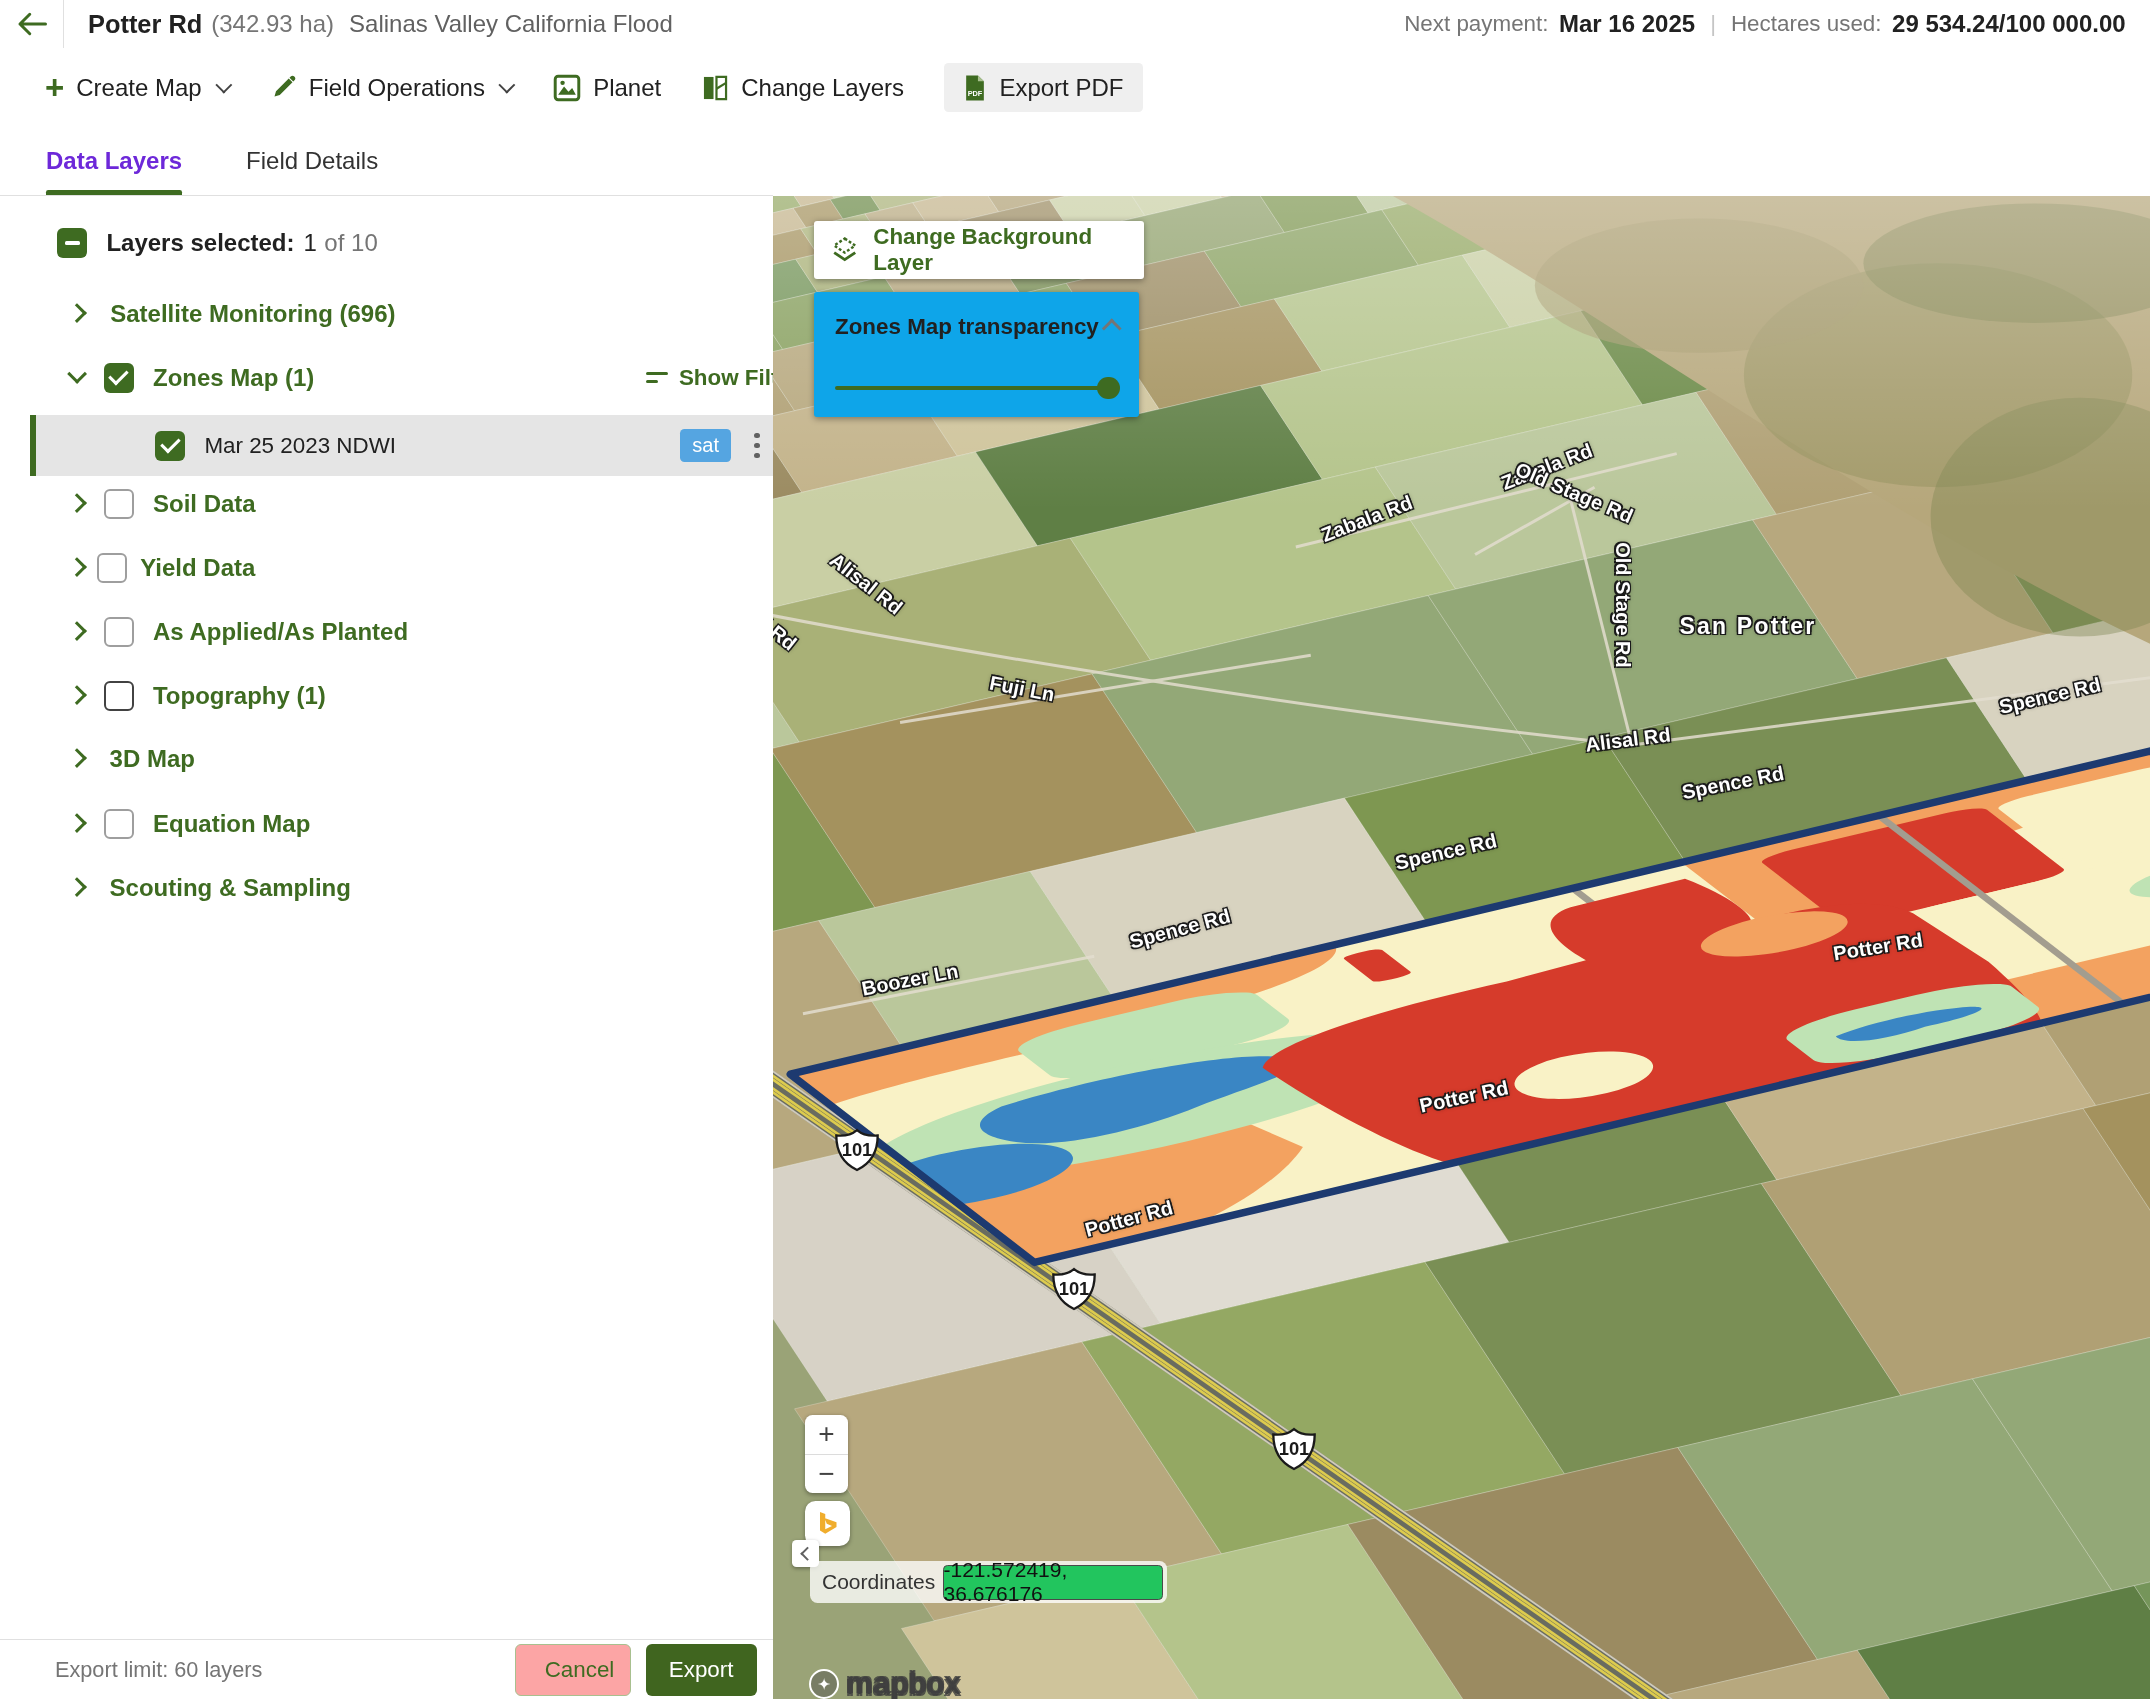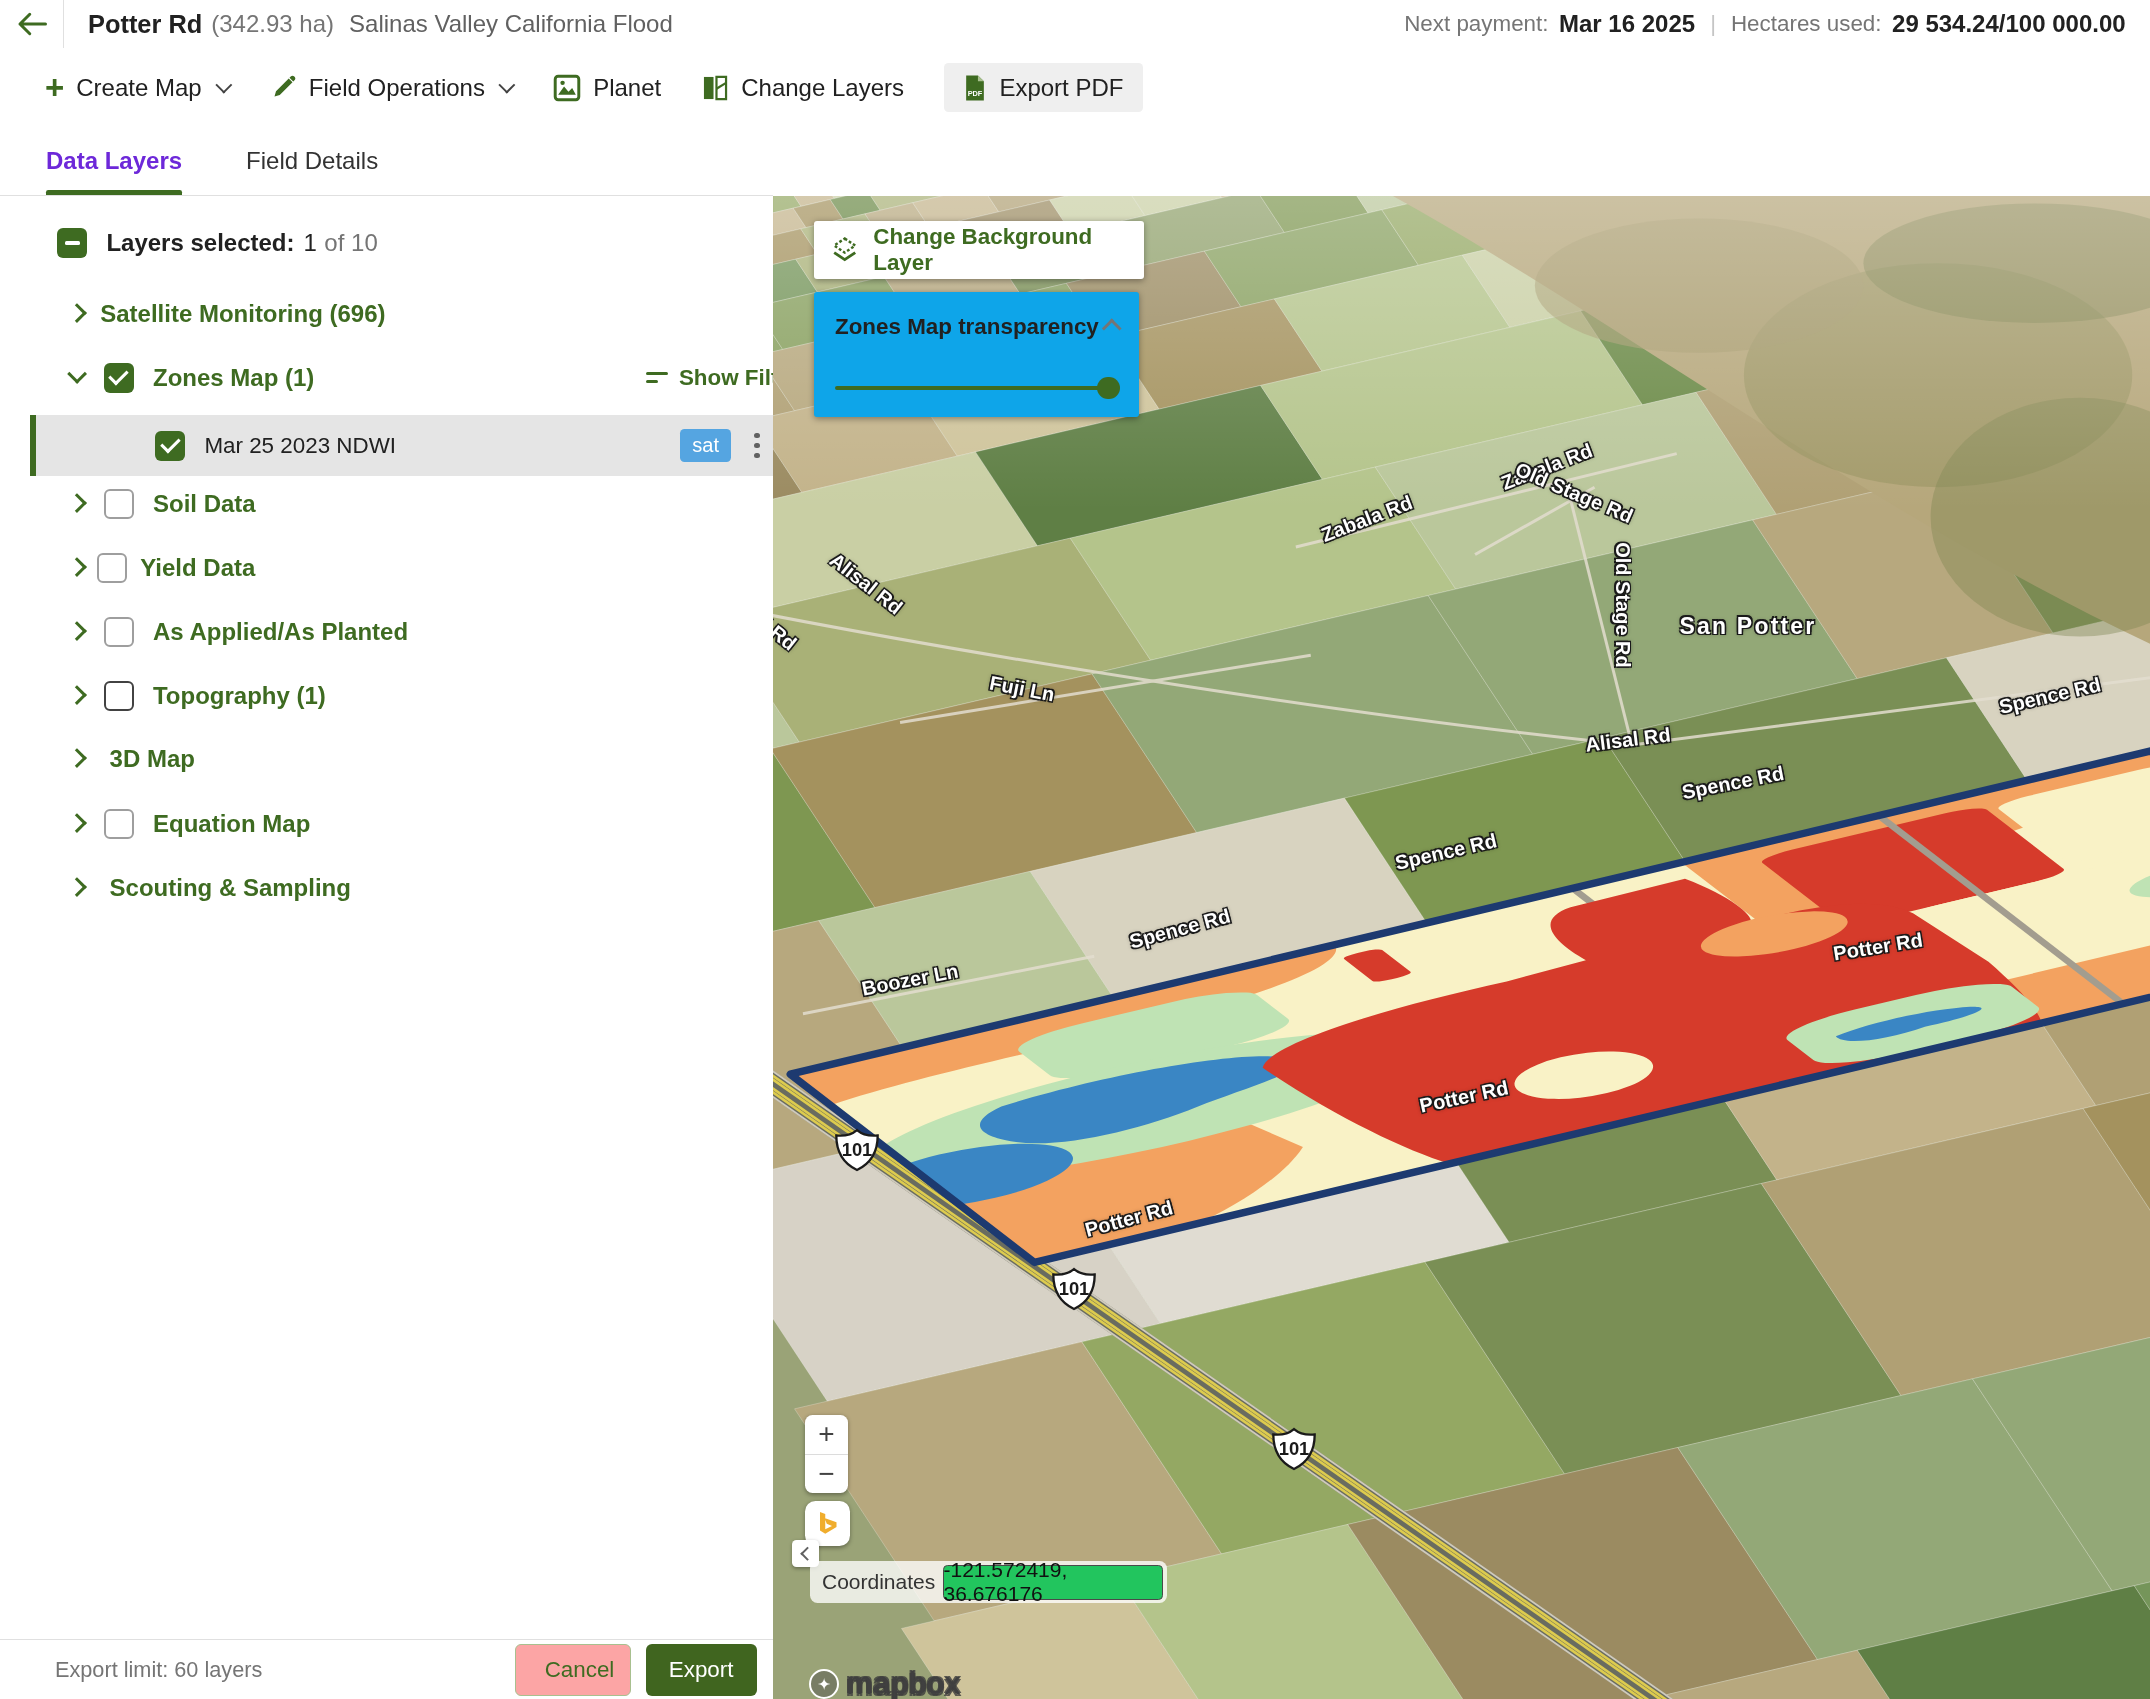--- a/index.html
+++ b/index.html
@@ -149,21 +149,21 @@
 
     <div class="srow" style="top:19.4px;padding-left:57px;">
       <span class="cb ind">
           <span class="indbar"></span>
         </span>
       <span style="font-size:24px;font-weight:bold;color:#212121;margin-left:19.4px;">Layers selected:</span>
       <span style="font-size:24px;color:#212121;margin-left:9px;">1</span>
       <span style="font-size:24px;color:#757575;margin-left:7.5px;">of 10</span>
     </div>
 
-    <div class="srow" style="top:90px;padding-left:70px;gap:16px;">
+    <div class="srow" style="top:90px;padding-left:70px;gap:26px;">
       <span class="chev r"></span>
       <span class="slabel">Satellite Monitoring (696)</span>
     </div>
 
     <div class="srow" style="top:154px;padding-left:70px;gap:19.4px;">
       <span class="chev d"></span>
       <span class="cb ck">
           <span class="ckmark"></span>
         </span>
       <span class="slabel">Zones Map (1)</span>

